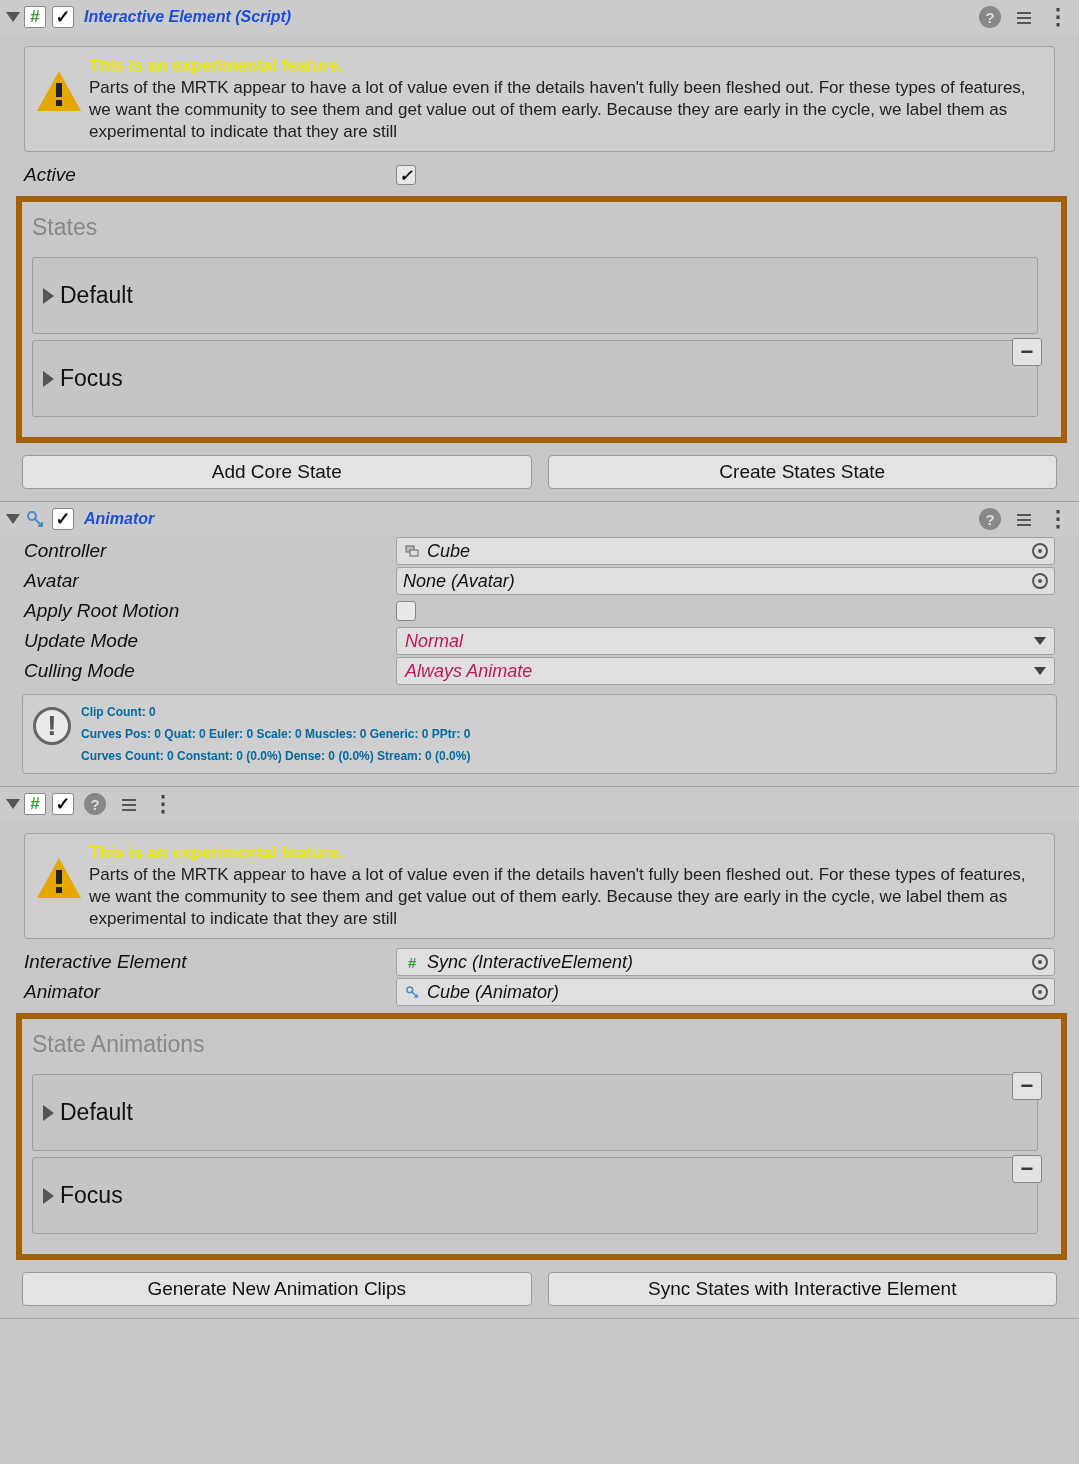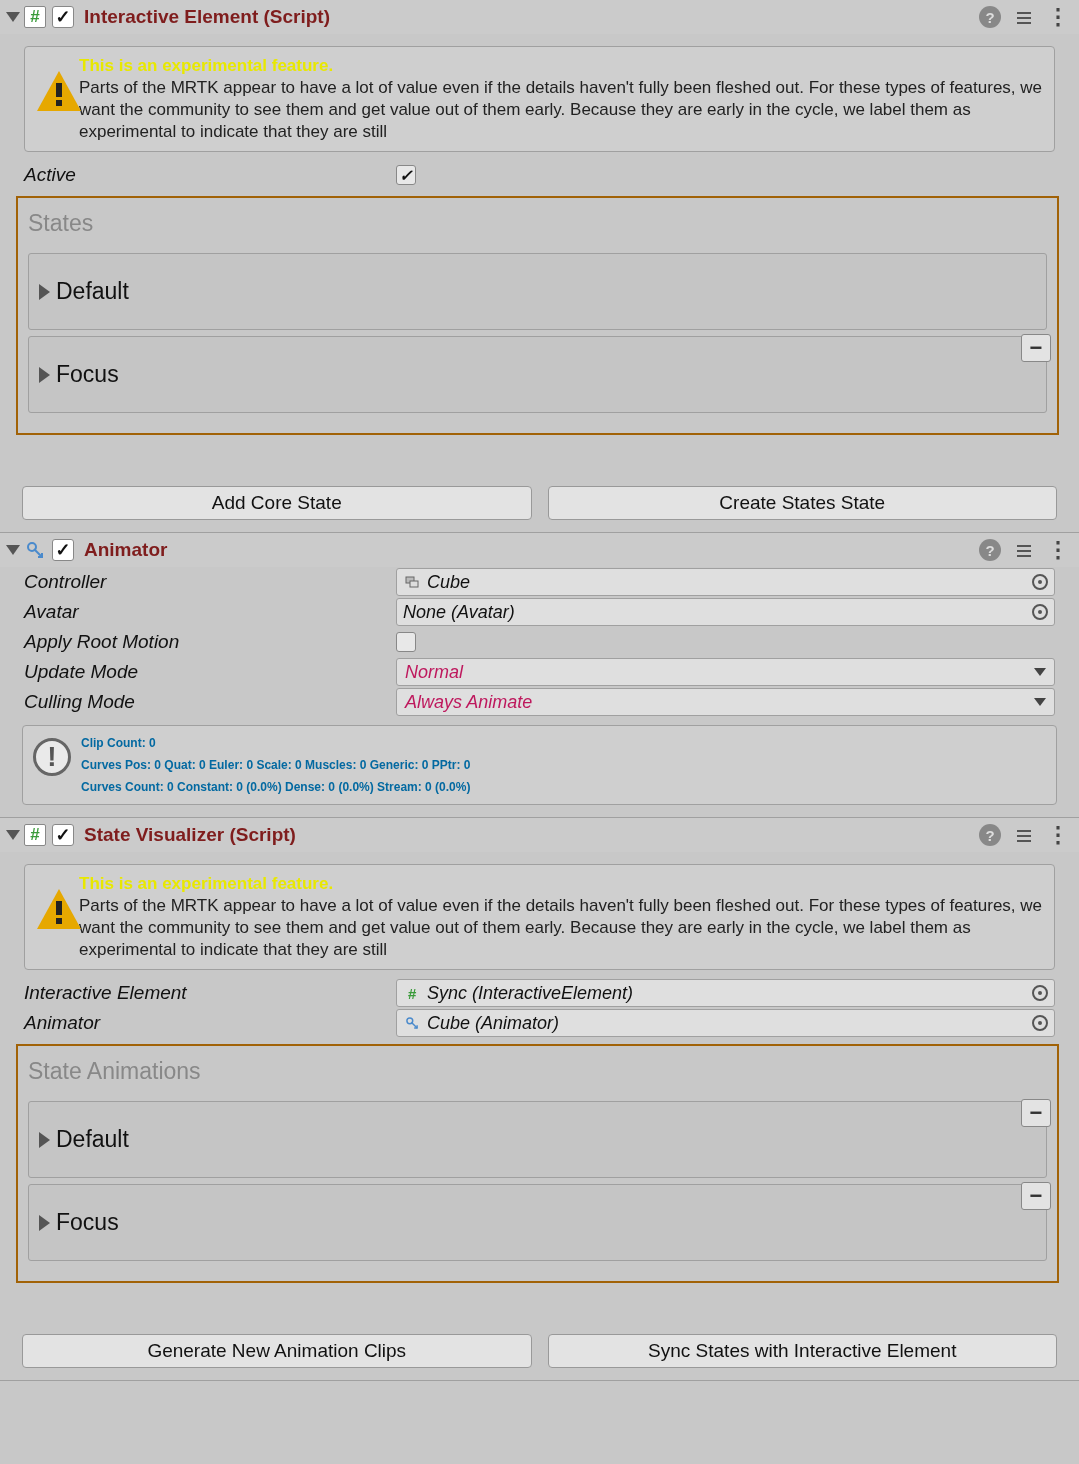--- a/index.html
+++ b/index.html
@@ -31,33 +31,33 @@
   margin-right: 10px; cursor: pointer;
 }
 .checkbox.checked::after { content: "✓"; font-size: 18px; font-weight: bold; color: #111; }
 .checkbox-small {
   width: 20px; height: 20px; background: #e8e8e8; border: 1px solid #888;
   border-radius: 3px; display: flex; align-items: center; justify-content: center;
   cursor: pointer;
 }
 .checkbox-small.checked::after { content: "✓"; font-size: 16px; font-weight: bold; color: #111; }
 
-.comp-title { font-size: 19px; font-weight: bold; color: #7f1d1d; flex: 1; }
+.comp-title { font-size: 16px; font-weight: bold; color: #1d4ed8; flex: 1; font-style: italic; }
 
 .header-icons { display: flex; gap: 14px; align-items: center; margin-right: 4px; }
 .help-icon { width: 22px; height: 22px; border-radius: 50%; background: #888; color: #ddd;
   display: flex; align-items: center; justify-content: center; font-weight: bold; font-size: 15px; cursor: pointer; }
 .preset-icon { width: 18px; height: 18px; position: relative; cursor: pointer; }
 .preset-icon::before, .preset-icon::after { content: ""; position: absolute; background: #555; }
 .preset-icon::before { width: 14px; height: 2px; top: 4px; left: 2px; box-shadow: 0 5px 0 #555, 0 10px 0 #555; }
 .menu-dots { font-size: 22px; font-weight: bold; color: #444; cursor: pointer; line-height: 10px; }
 
 .info-box {
   margin: 12px 24px 8px 24px; background: #cfcfcf; border: 1px solid #a0a0a0;
-  border-radius: 4px; padding: 8px 10px; display: flex; 
+  border-radius: 4px; padding: 8px 10px; display: flex; gap: 10px;
 }
 .warn-triangle { width: 44px; height: 40px; position: relative; margin-top: 14px; }
 .warn-triangle svg { width: 48px; height: 44px; }
 .info-text { flex: 1; font-size: 17px; line-height: 22px; color: #222; }
 .info-text .exp { color: #e8e800; font-weight: bold; }
 
 .prop-row {
   display: flex; align-items: center; padding: 4px 24px 4px 24px; height: 30px; font-style: italic;
 }
 .prop-label { width: 372px; font-size: 19px; color: #111; }
@@ -78,21 +78,21 @@
 .dropdown-field {
   display: flex; align-items: center; background: #dfdfdf;
   border: 1px solid #a0a0a0; border-radius: 3px; height: 28px; padding: 0 8px;
   cursor: pointer;
 }
 .dropdown-field .dd-text { flex: 1; font-size: 18px; color: #be185d; }
 .dd-arrow { width: 0; height: 0; border-left: 6px solid transparent; border-right: 6px solid transparent;
   border-top: 8px solid #444; }
 
 .red-section {
-  margin: 6px 20px 10px 16px; border: 2px solid #a16207; padding: 8px 8px 14px 8px;
+  margin: 6px 12px 10px 16px; border: 6px solid #a16207; padding: 8px 21px 14px 8px;
 }
 .section-title { font-size: 23px; color: #888; padding: 4px 2px 10px 2px; }
 
 .state-item {
   background: #c5c5c5; border: 1px solid #a0a0a0; border-radius: 3px;
   margin: 6px 2px; height: 77px; display: flex; align-items: center; padding: 0 10px;
   position: relative;
 }
 .state-arrow {
   width: 0; height: 0; border-top: 8px solid transparent; border-bottom: 8px solid transparent;
@@ -105,21 +105,21 @@
   width: 30px; height: 28px; background: #e3e3e3; border: 1px solid #888;
   border-radius: 3px; display: flex; align-items: center; justify-content: center;
   font-size: 22px; font-weight: bold; color: #333; cursor: pointer;
 }
 .minus-outer { position: relative; }
 
 .btn-row { display: flex; gap: 16px; padding: 2px 22px 12px 22px; }
 .wide-btn {
   flex: 1; height: 34px; background: #e3e3e3; border: 1px solid #999; border-radius: 4px;
   display: flex; align-items: center; justify-content: center; font-size: 19px;
-  color: #111; cursor: pointer; margin-top: 39px;
+  color: #111; cursor: pointer;
 }
 
 .stats-box {
   margin: 8px 22px 12px 22px; background: #cfcfcf; border: 1px solid #a0a0a0;
   border-radius: 4px; padding: 6px 10px; display: flex; gap: 10px; align-items: flex-start;
 }
 .info-circle { width: 38px; height: 38px; border: 3px solid #666; border-radius: 50%;
   display: flex; align-items: center; justify-content: center; font-size: 28px; font-weight: bold;
   color: #555; margin-top: 6px; background: #eaeaea; }
 .stats-text { font-size: 12px; line-height: 22px; color: #0369a1; font-weight: bold; }
@@ -267,21 +267,20 @@
       <div>Curves Count: 0 Constant: 0 (0.0%) Dense: 0 (0.0%) Stream: 0 (0.0%)</div>
     </div>
   </div>
 </div>
 
 <div class="component">
   <div class="component-header">
     <div class="foldout-arrow"></div>
     <div class="script-icon">#</div>
     <div class="checkbox checked"></div>
-    <div class="comp-title">State Visualizer (Script)</div>
     <div class="header-icons">
       <div class="help-icon">?</div>
       <div class="preset-icon"></div>
       <div class="menu-dots">⋮</div>
     </div>
   </div>
 
   <div class="info-box">
     <div class="warn-triangle">
       <svg viewBox="0 0 48 44">

